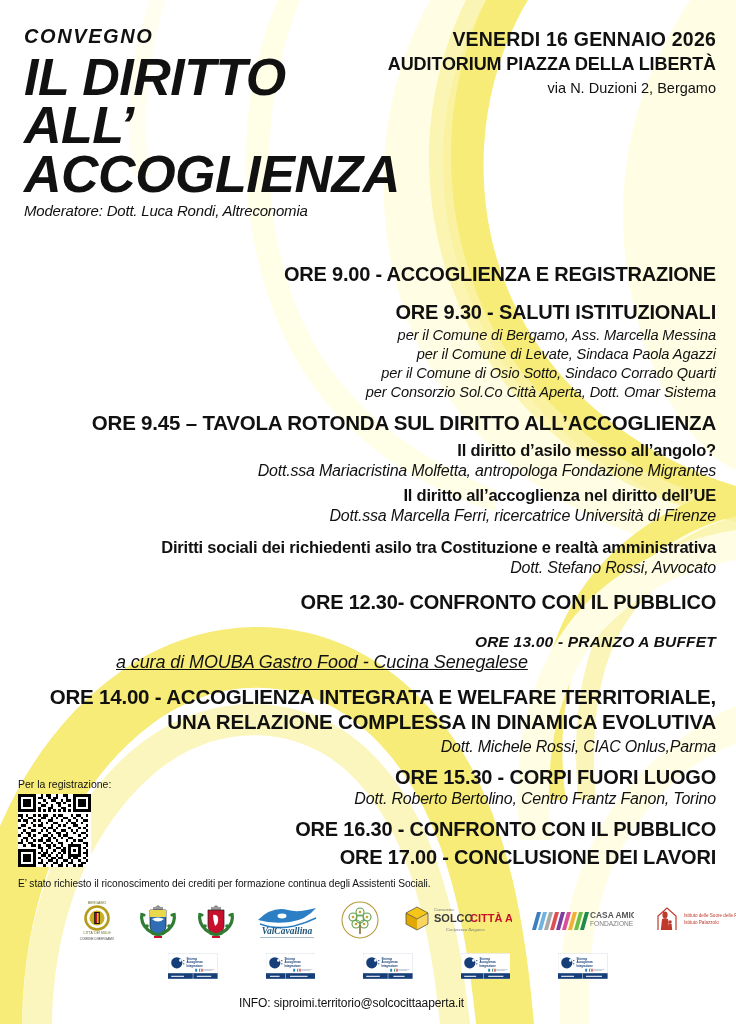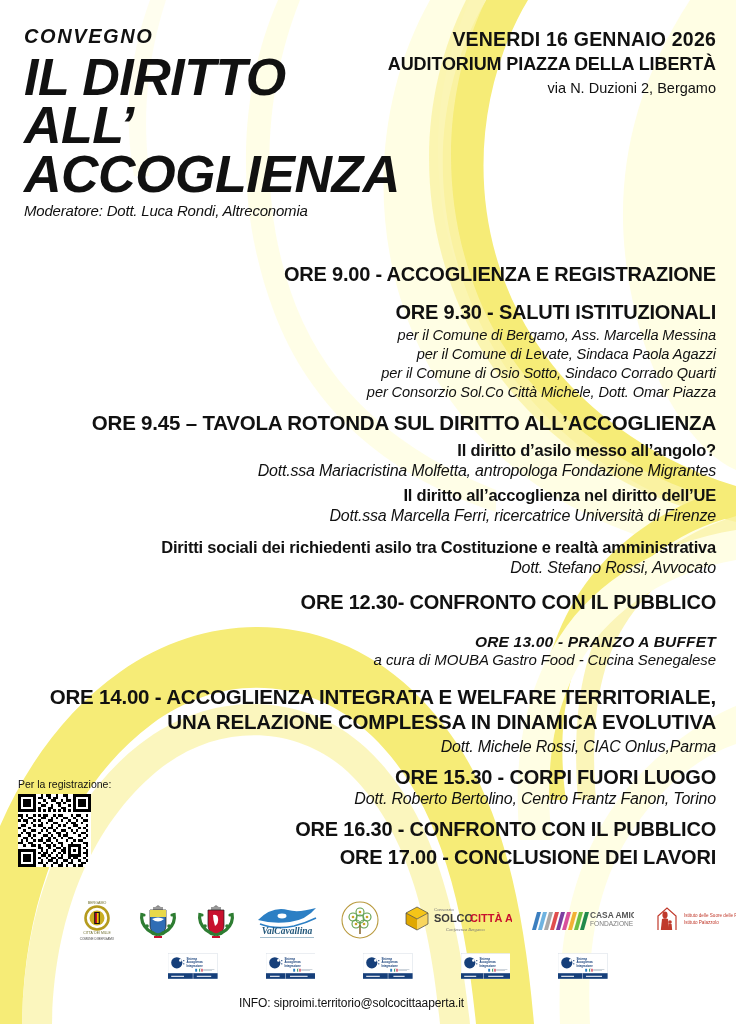--- a/index.html
+++ b/index.html
@@ -80,22 +80,22 @@
   }
   .sal-line{
     font-size:14.6px;font-weight:normal;font-style:italic;letter-spacing:-0.1px;
     line-height:1.3;text-align:right;
   }
   .lunch-title{
     font-size:15.5px;font-weight:bold;font-style:italic;letter-spacing:0.2px;
     line-height:1.25;text-align:right;
   }
   .lunch-sub{
-    font-size:15px;font-weight:normal;font-style:italic;letter-spacing:-0.1px;
-    line-height:1.25;text-align:right;
+    font-size:18px;font-weight:normal;font-style:italic;letter-spacing:-0.1px;
+    line-height:1.25;text-align:left;text-decoration:underline;
   }
 
   
   .reg-label{font-size:10.5px;line-height:1.2;}
   .qr{width:73px;height:73px;display:block;}
   .credits{
     font-size:10.2px;line-height:1.2;letter-spacing:-0.05px;
   }
   .info{
     font-size:12px;text-align:center;letter-spacing:-0.1px;
@@ -189,21 +189,21 @@
     </div>
 
     <div class="prog slot" style="right:20px;top:262px;width:600px;">ORE 9.00 -  ACCOGLIENZA E REGISTRAZIONE</div>
 
     <div class="prog slot" style="right:20px;top:300px;width:600px;">ORE 9.30 -  SALUTI ISTITUZIONALI</div>
 
     <div class="prog" style="right:20px;top:326px;width:600px;">
       <div class="sal-line">per il Comune di Bergamo, Ass. Marcella Messina</div>
       <div class="sal-line">per il Comune di Levate, Sindaca Paola Agazzi</div>
       <div class="sal-line">per il Comune di Osio Sotto, Sindaco Corrado Quarti</div>
-      <div class="sal-line">per Consorzio Sol.Co Città Michele, Dott. Omar Piazza</div>
+      <div class="sal-line">per Consorzio Sol.Co Città Aperta, Dott. Omar Sistema</div>
     </div>
 
     <div class="prog slot big" style="right:20px;top:410px;width:680px;">ORE 9.45 – TAVOLA ROTONDA SUL DIRITTO ALL’ACCOGLIENZA</div>
 
     <div class="prog" style="right:20px;top:440px;width:640px;">
       <div class="talk-title">Il diritto d’asilo messo all’angolo?</div>
       <div class="talk-speaker">Dott.ssa Mariacristina Molfetta, antropologa Fondazione Migrantes</div>
     </div>
 
     <div class="prog" style="right:20px;top:485px;width:640px;">
@@ -454,20 +454,21 @@
           <rect x="10" y="28" width="1" height="1"></rect>
             <rect x="13" y="28" width="1" height="1"></rect>
           <rect x="16" y="28" width="2" height="1"></rect>
             <rect x="19" y="28" width="1" height="1"></rect>
           <rect x="22" y="28" width="1" height="1"></rect>
             <rect x="24" y="28" width="2" height="1"></rect>
         </g>
       </svg>
     </div>
 
+    <div class="blk credits" style="left:18px;top:878px;width:520px;">E’ stato richiesto il riconoscimento dei crediti per formazione continua degli Assistenti Sociali.</div>
 
     <div class="logo-row" style="left:74px;top:898px;width:600px;height:44px;gap:18px;">
 
       <div class="logo">
         <svg width="46" height="44" viewBox="0 0 46 44">
           <text x="23" y="6" font-size="3.6" fill="#6b6b2a" text-anchor="middle" font-family="Liberation Sans, sans-serif">BERGAMO</text>
           <circle cx="23" cy="20" r="11.5" fill="none" stroke="#B59B1E" stroke-width="2.6"></circle>
           <circle cx="23" cy="20" r="7.5" fill="#C9AE23"></circle>
           <rect x="20.2" y="14" width="5.6" height="12" fill="#111"></rect>
           <rect x="21.3" y="15" width="1.7" height="10" fill="#C8102E"></rect>

